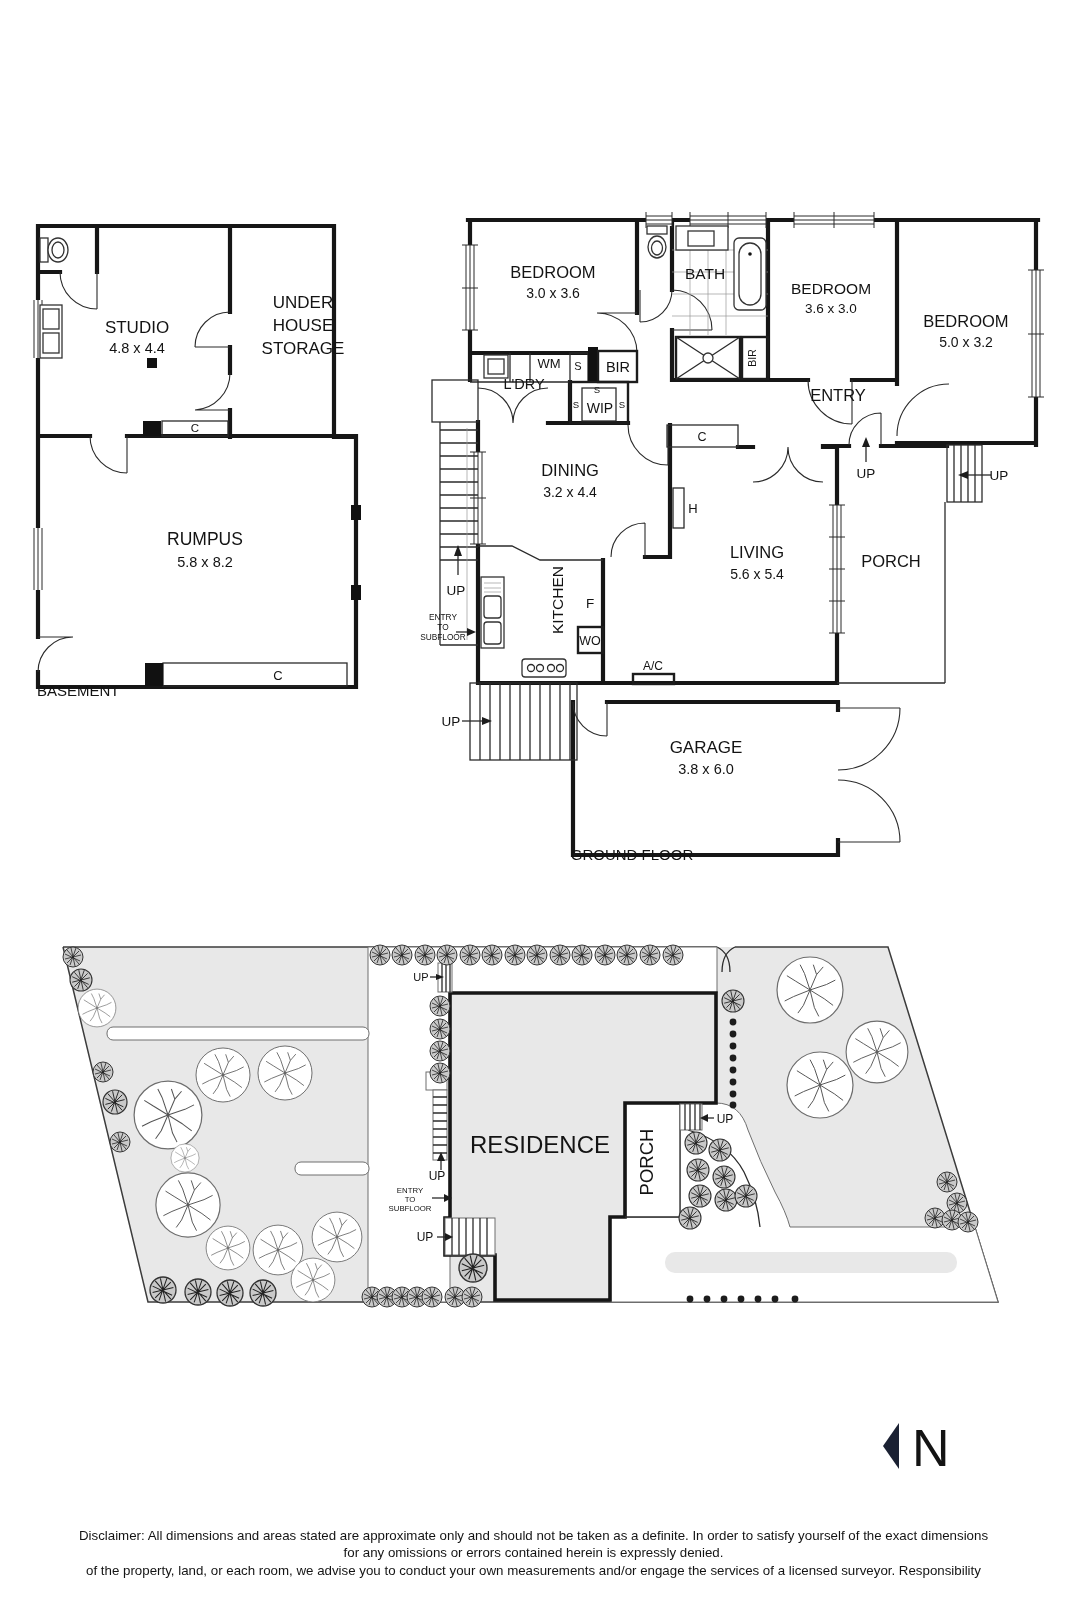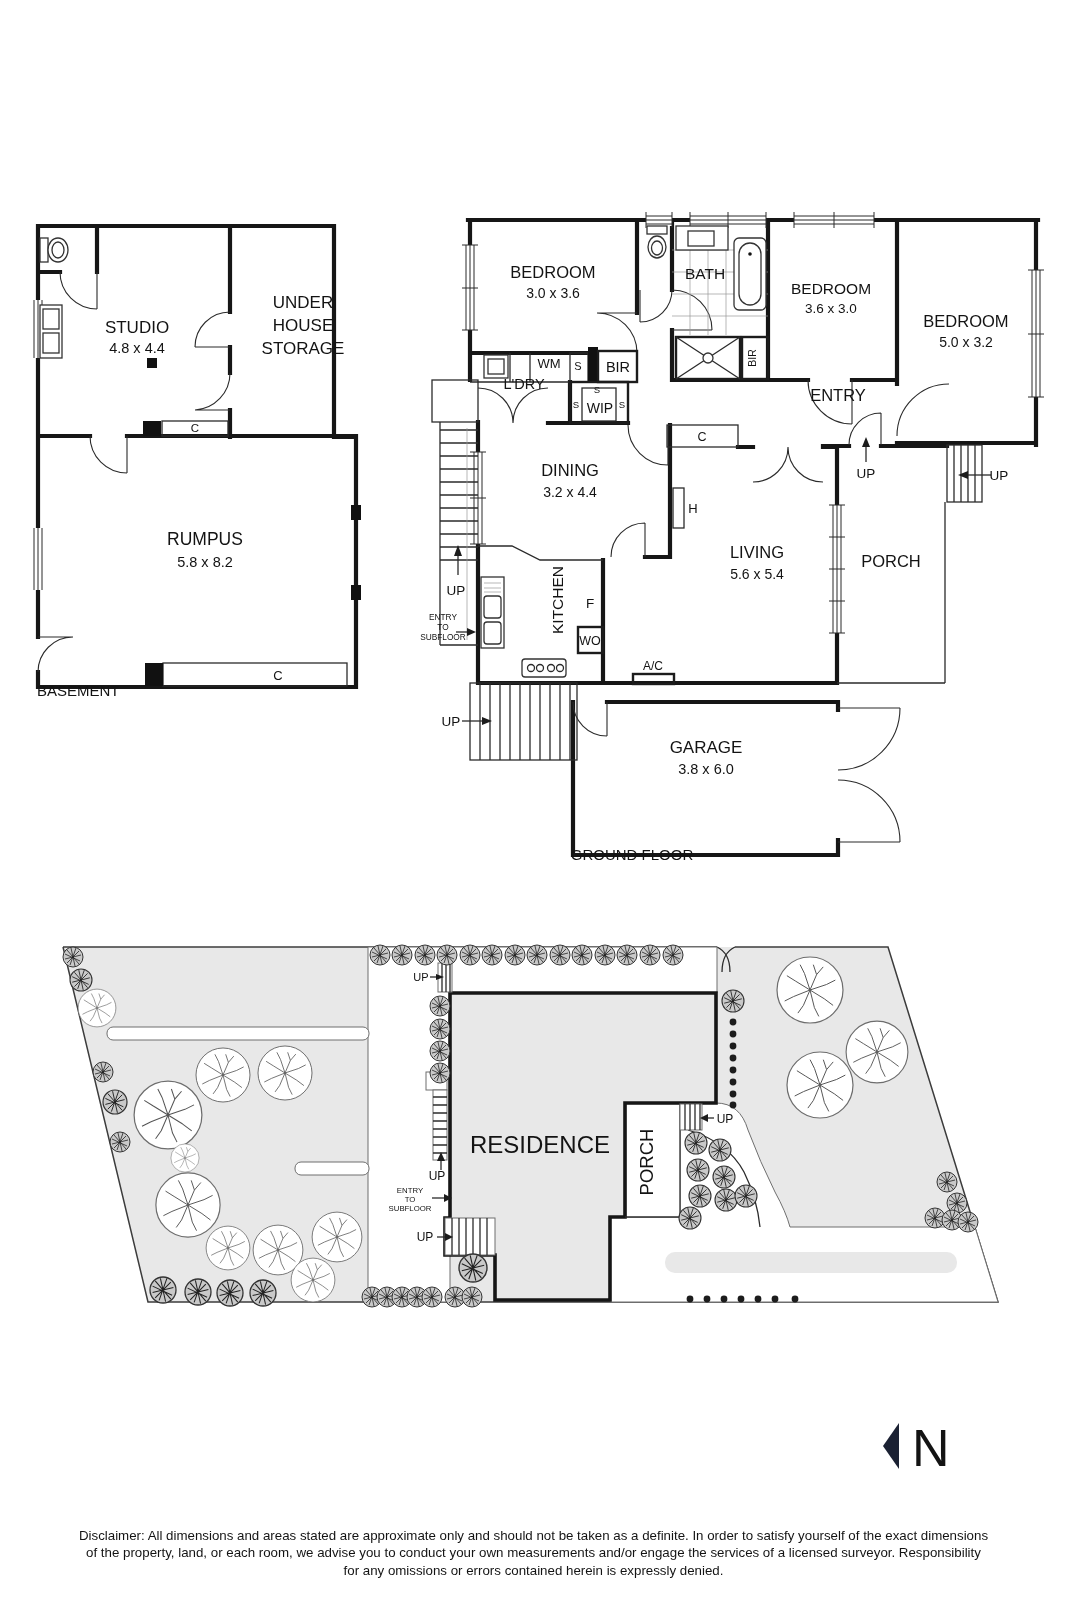--- a/index.html
+++ b/index.html
@@ -424,16 +424,16 @@
 
   <g>
     <polygon points="899,1423 899,1469 883,1446" fill="#1b2133"></polygon>
     <text x="912" y="1466" font-size="52" font-family="Liberation Serif, serif" fill="#1b2133" text-anchor="start">N</text>
   </g>
 </svg>
 
 
 <div class="disclaimer">
   <div>Disclaimer: All dimensions and areas stated are approximate only and should not be taken as a definite. In order to satisfy yourself of the exact dimensions</div>
+  <div>for any omissions or errors contained herein is expressly denied.</div>
   <div>of the property, land, or each room, we advise you to conduct your own measurements and/or engage the services of a licensed surveyor. Responsibility</div>
-  <div>for any omissions or errors contained herein is expressly denied.</div>
 </div>
 </div>
 
 </body></html>

